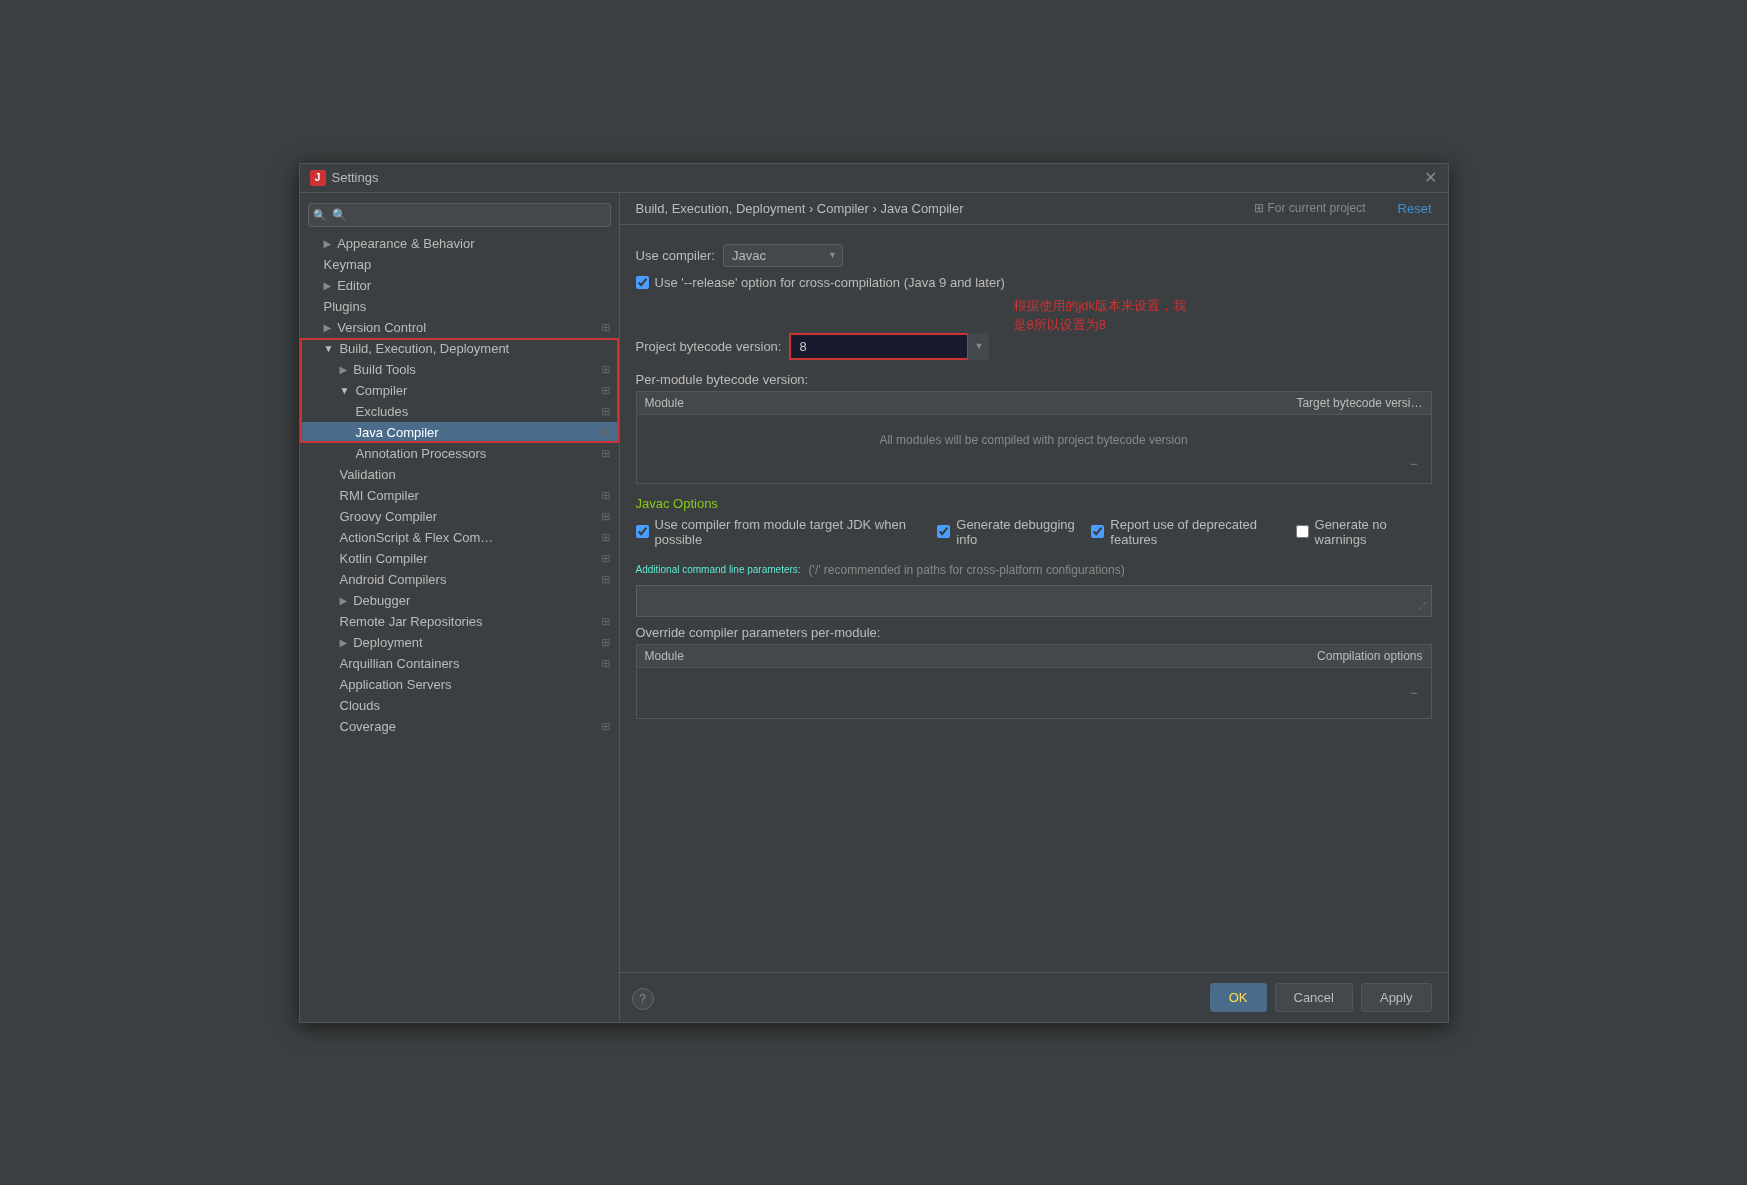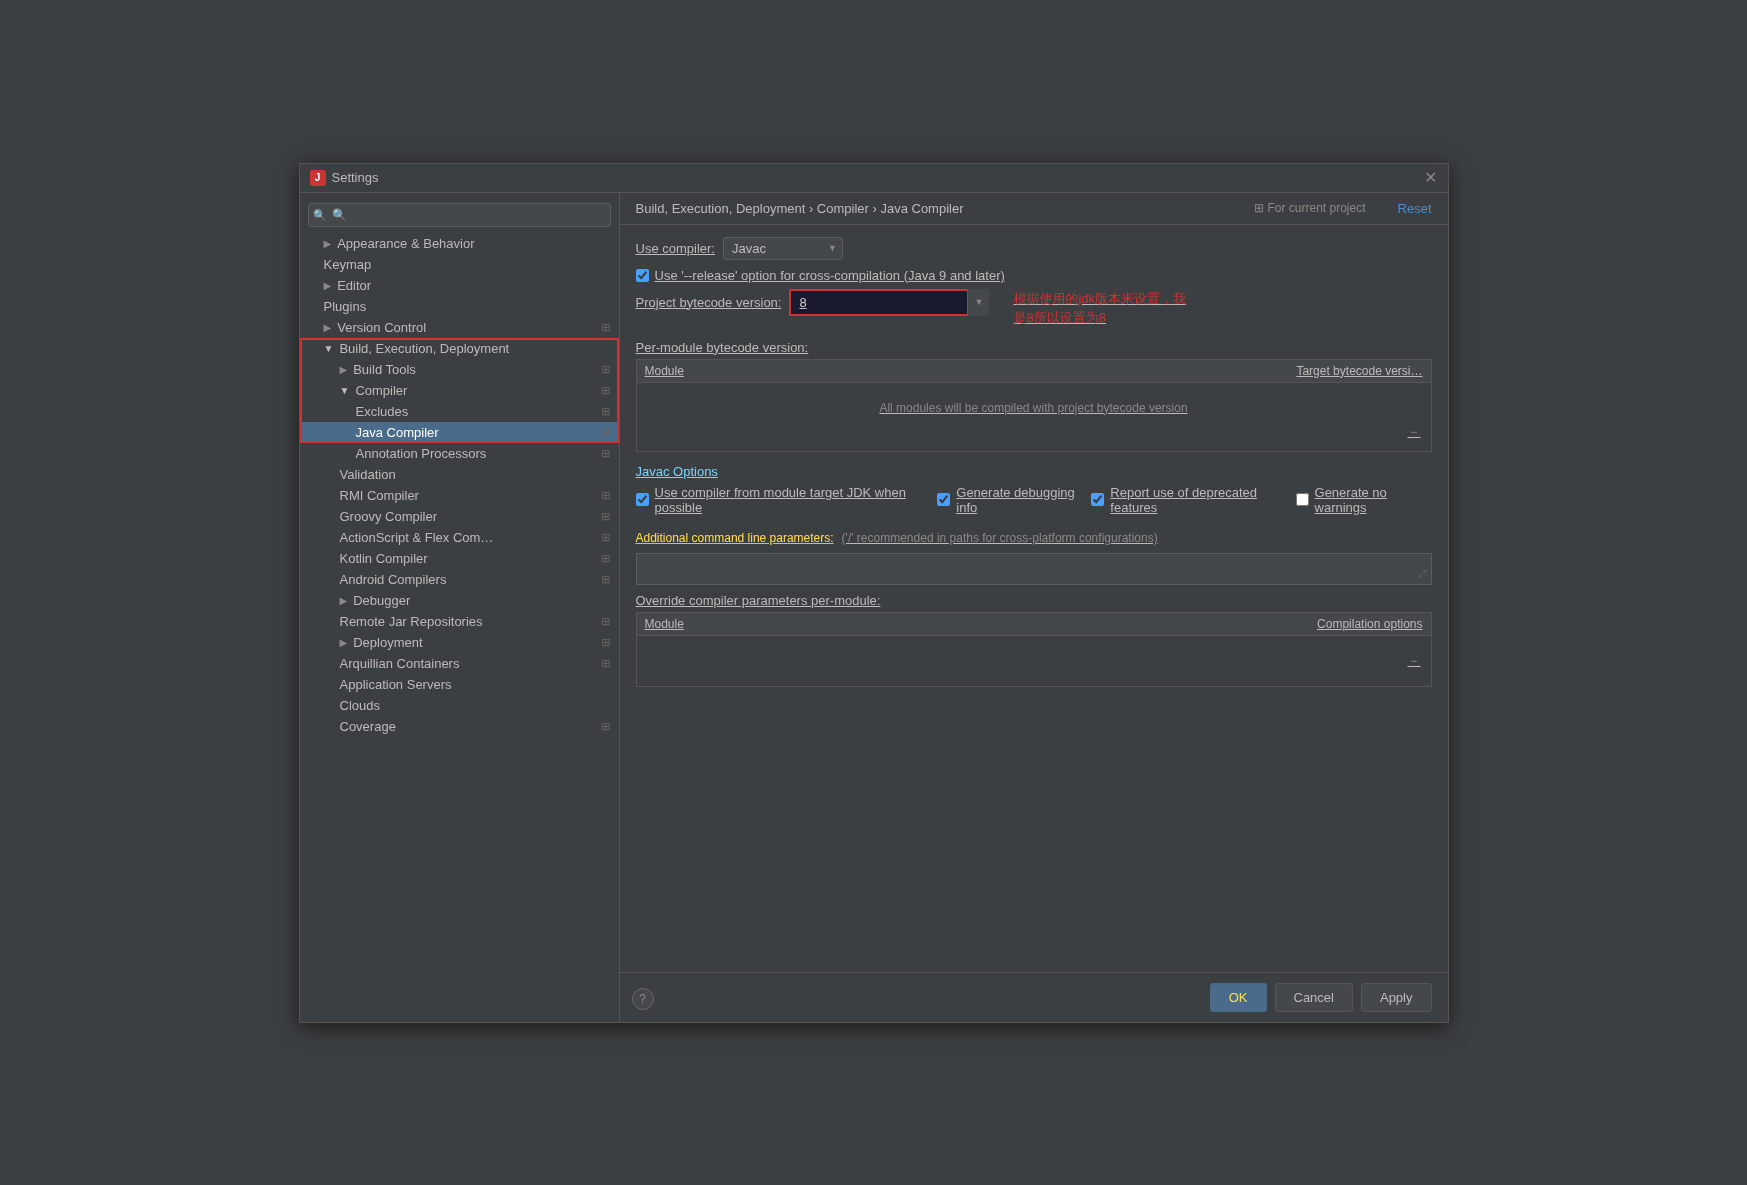--- a/index.html
+++ b/index.html
@@ -133,23 +133,22 @@
       color: #3d8fd8;
       cursor: pointer;
       font-size: 13px;
     }
     .for-project {
       color: #888;
       font-size: 12px;
     }
     .panel {
       flex: 1;
-      padding: 12px 16px;
+      padding: 19px 16px;
       overflow-y: auto;
-      text-decoration: underline;
     }
     .row {
       display: flex;
       align-items: center;
       gap: 8px;
       margin-bottom: 8px;
     }
     .label {
       color: #bbbbbb;
       font-size: 13px;
@@ -228,21 +227,21 @@
     .annotation-box {
       background: transparent;
       color: #cc3333;
       font-size: 13px;
       font-weight: 500;
       margin-left: 16px;
       line-height: 1.5;
     }
     .section-title {
       font-size: 13px;
-      color: #7dd3fc;
+      color: #84cc16;
       margin: 8px 0 6px 0;
       font-weight: 500;
     }
     .table-container {
       border: 1px solid #555;
       margin-bottom: 10px;
     }
     .table-header {
       display: flex;
       background: #45484a;
@@ -272,22 +271,22 @@
       margin-bottom: 10px;
     }
     .additional-params-row {
       display: flex;
       align-items: center;
       gap: 8px;
       margin-bottom: 8px;
       flex-wrap: wrap;
     }
     .params-label {
-      color: #fde047;
-      font-size: 12px;
+      color: #5eead4;
+      font-size: 10px;
       white-space: nowrap;
     }
     .params-hint {
       color: #888;
       font-size: 12px;
     }
     .text-input-wrapper {
       position: relative;
       margin-bottom: 8px;
     }
@@ -513,21 +512,21 @@
             </select>
           </div>
         </div>
 
         <div class="checkbox-row">
           <input type="checkbox" checked="" style="">
           <span class="label">Use '--release' option for cross-compilation (Java 9 and later)</span>
         </div>
 
         <div style="display: flex; align-items: flex-start; gap: 8px; margin-bottom: 12px;">
-          <div class="bytecode-row" style="margin-bottom:0;">
+          <div class="bytecode-row" style="margin-bottom:0;margin-top:37px;">
             <span class="label">Project bytecode version:</span>
             <div class="bytecode-input-wrapper">
               <input class="bytecode-input" type="text" value="8" style="">
               <div class="bytecode-dropdown-btn">▼</div>
             </div>
           </div>
           <div class="annotation-box">
             <div>根据使用的jdk版本来设置，我</div>
             <div>是8所以设置为8</div>
           </div>

